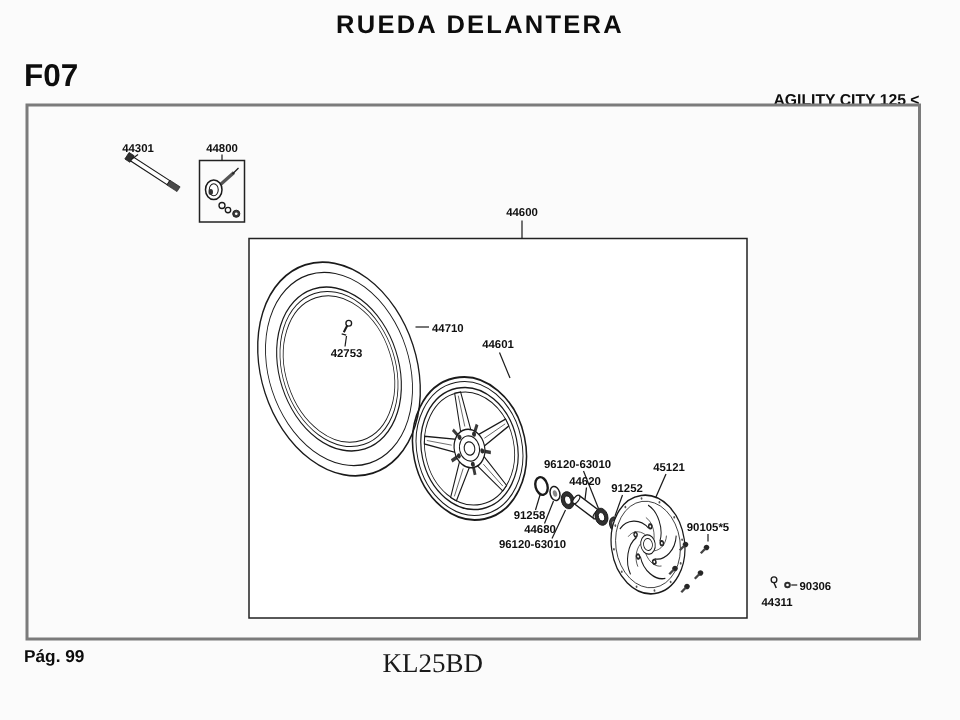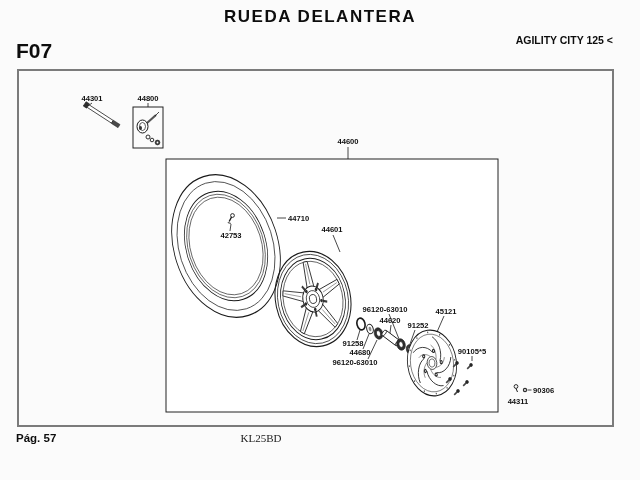--- a/index.html
+++ b/index.html
@@ -11,45 +11,45 @@
   }
   .title{
     position:absolute;top:7px;left:0;width:640px;text-align:center;
     font-size:17px;font-weight:600;letter-spacing:1.5px;color:#0d0d0d;
   }
   .section-code{
     position:absolute;top:39px;left:16px;
     font-size:21px;font-weight:bold;color:#0d0d0d;
   }
   .model{
-    position:absolute;top:34px;right:27px;
+    position:absolute;top:61px;right:27px;
     font-size:10.5px;font-weight:bold;color:#0d0d0d;
   }
   .page-label{
     position:absolute;top:432px;left:16px;
     font-size:11.5px;font-weight:bold;color:#0d0d0d;
   }
   .engine-code{
-    position:absolute;top:432px;left:200px;width:122px;text-align:center;
-    font-family:"Liberation Serif",serif;font-size:11px;color:#1a1a1a;
+    position:absolute;top:432px;left:200px;width:122px;text-align:right;
+    font-family:"Liberation Serif",serif;font-size:18px;color:#1a1a1a;
   }
   svg{position:absolute;left:0;top:0;}
   svg text{
     font-family:"Liberation Sans",sans-serif;
     font-weight:bold;font-size:7.6px;fill:#101010;
   }
   .leader{stroke:#1a1a1a;stroke-width:0.8;fill:none;}
 </style>
 </head>
 <body>
 
 <div class="title">RUEDA DELANTERA</div>
 <div class="section-code">F07</div>
 <div class="model">AGILITY CITY 125 &lt;</div>
-<div class="page-label">Pág. 57</div>
+<div class="page-label">Pág. 99</div>
 <div class="engine-code">KL25BD</div>
 
 <svg width="640" height="480" viewBox="0 0 640 480">
 
   <rect x="18" y="70" width="595" height="356" fill="none" stroke="#7b7b7b" stroke-width="2"></rect>
 
   <rect x="166" y="159" width="332" height="253" fill="#ffffff" stroke="#222222" stroke-width="1"></rect>
 
   <rect x="133" y="107" width="30" height="41" fill="none" stroke="#222222" stroke-width="1"></rect>
 

